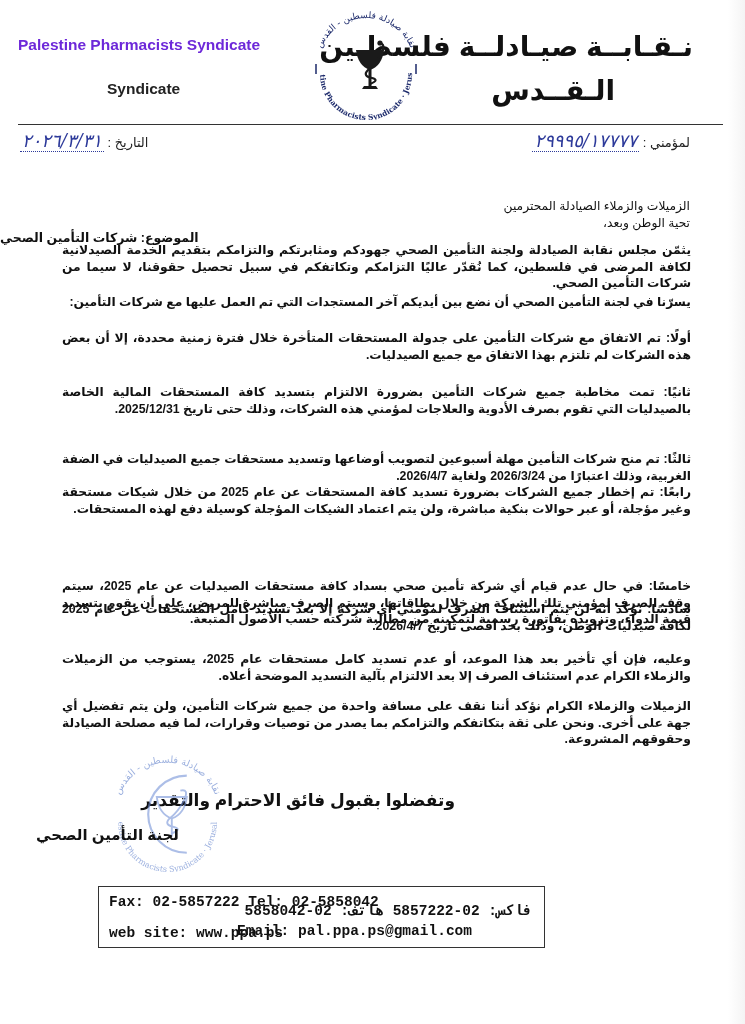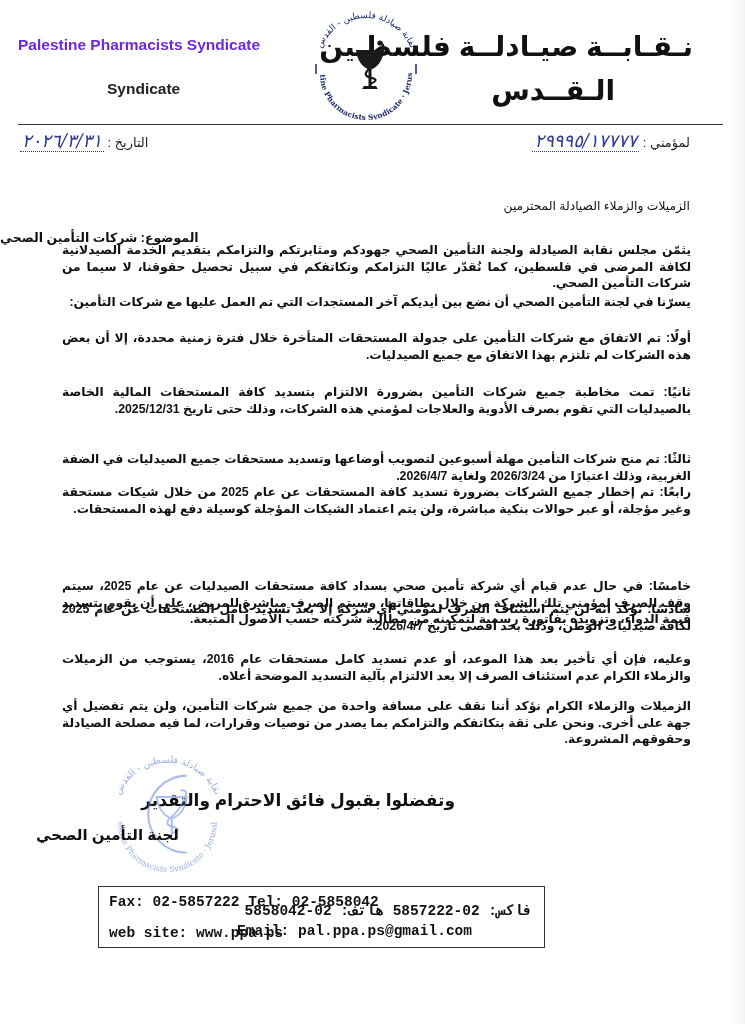--- a/index.html
+++ b/index.html
@@ -66,33 +66,34 @@
   <span>لمؤمني :</span>
   <span class="hand">٢٩٩٩٥/١٧٧٧٧</span>
 </div>
 <div class="abs meta-row meta-date">
   <span>التاريخ :</span>
   <span class="hand">٢٠٢٦/٣/٣١</span>
 </div>
 
 <div class="abs greeting">
   <div>الزميلات والزملاء الصيادلة المحترمين</div>
+  <div>تحية الوطن وبعد،</div>
 </div>
 
 <div class="abs subject">الموضوع: شركات التأمين الصحي</div>
 
 <div class="abs body-text" style="top:242px;">يثمّن مجلس نقابة الصيادلة ولجنة التأمين الصحي جهودكم ومثابرتكم والتزامكم بتقديم الخدمة الصيدلانية لكافة المرضى في فلسطين، كما نُقدّر عاليًا التزامكم وتكاتفكم في سبيل تحصيل حقوقنا، لا سيما من شركات التأمين الصحي.</div>
 <div class="abs body-text" style="top:294px;">يسرّنا في لجنة التأمين الصحي أن نضع بين أيديكم آخر المستجدات التي تم العمل عليها مع شركات التأمين:</div>
 <div class="abs body-text" style="top:330px;">أولًا: تم الاتفاق مع شركات التأمين على جدولة المستحقات المتأخرة خلال فترة زمنية محددة، إلا أن بعض هذه الشركات لم تلتزم بهذا الاتفاق مع جميع الصيدليات.</div>
 <div class="abs body-text" style="top:384px;">ثانيًا: تمت مخاطبة جميع شركات التأمين بضرورة الالتزام بتسديد كافة المستحقات المالية الخاصة بالصيدليات التي تقوم بصرف الأدوية والعلاجات لمؤمني هذه الشركات، وذلك حتى تاريخ 2025/12/31.</div>
 <div class="abs body-text" style="top:451px;">ثالثًا: تم منح شركات التأمين مهلة أسبوعين لتصويب أوضاعها وتسديد مستحقات جميع الصيدليات في الضفة الغربية، وذلك اعتبارًا من 2026/3/24 ولغاية 2026/4/7.</div>
 <div class="abs body-text" style="top:484px;">رابعًا: تم إخطار جميع الشركات بضرورة تسديد كافة المستحقات عن عام 2025 من خلال شيكات مستحقة وغير مؤجلة، أو عبر حوالات بنكية مباشرة، ولن يتم اعتماد الشيكات المؤجلة كوسيلة دفع لهذه المستحقات.</div>
 <div class="abs body-text" style="top:530px;margin-top:48px;">خامسًا: في حال عدم قيام أي شركة تأمين صحي بسداد كافة مستحقات الصيدليات عن عام 2025، سيتم وقف الصرف لمؤمني تلك الشركة من خلال بطاقاتها، وسيتم الصرف مباشرة للمريض، على أن يقوم بتسديد قيمة الدواء، وتزويده بفاتورة رسمية لتمكينه من مطالبة شركته حسب الأصول المتبعة.</div>
 <div class="abs body-text" style="top:601px;">سادسًا: نؤكد أنه لن يتم استئناف الصرف لمؤمني أي شركة إلا بعد تسديد كامل المستحقات عن عام 2025 لكافة صيدليات الوطن، وذلك بحد أقصى تاريخ 2026/4/7.</div>
-<div class="abs body-text" style="top:651px;">وعليه، فإن أي تأخير بعد هذا الموعد، أو عدم تسديد كامل مستحقات عام 2016، يستوجب من الزميلات والزملاء الكرام عدم استئناف الصرف إلا بعد الالتزام بآلية التسديد الموضحة أعلاه.</div>
+<div class="abs body-text" style="top:651px;">وعليه، فإن أي تأخير بعد هذا الموعد، أو عدم تسديد كامل مستحقات عام 2025، يستوجب من الزميلات والزملاء الكرام عدم استئناف الصرف إلا بعد الالتزام بآلية التسديد الموضحة أعلاه.</div>
 <div class="abs body-text" style="top:698px;">الزميلات والزملاء الكرام نؤكد أننا نقف على مسافة واحدة من جميع شركات التأمين، ولن يتم تفضيل أي جهة على أخرى. ونحن على ثقة بتكاتفكم والتزامكم بما يصدر من توصيات وقرارات، لما فيه مصلحة الصيادلة وحقوقهم المشروعة.</div>
 
 <div class="abs closing">وتفضلوا بقبول فائق الاحترام والتقدير</div>
 
 <div class="abs stamp">
   <svg width="135" height="120" viewBox="0 0 120 112">
     <defs>
       <path id="sArcTop" d="M 12 58 A 48 48 0 0 1 108 58"></path>
       <path id="sArcBot" d="M 14 66 A 46 46 0 0 0 106 66"></path>
     </defs>

